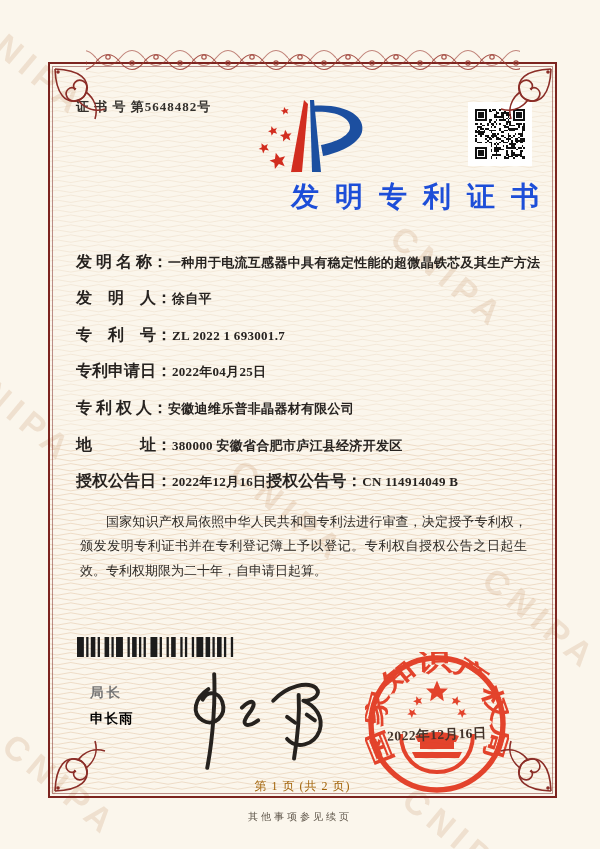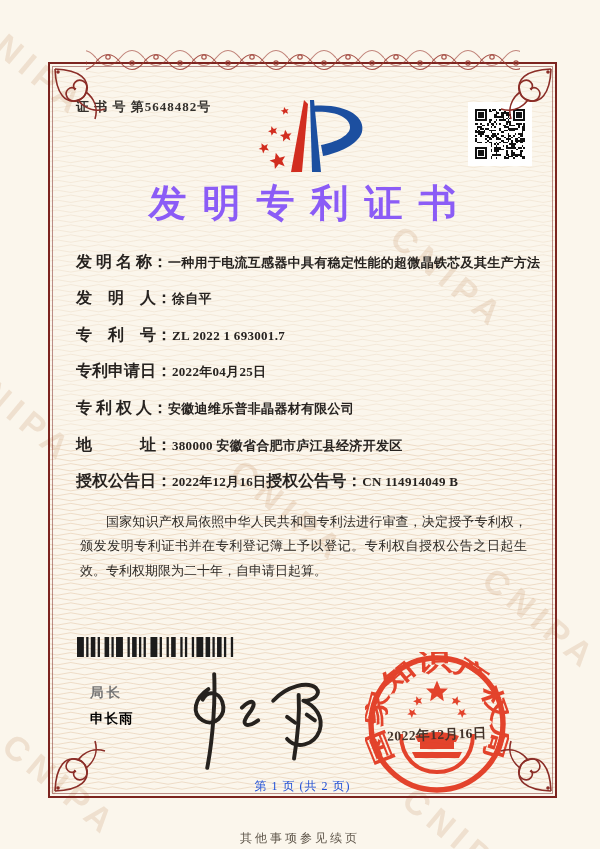--- a/index.html
+++ b/index.html
@@ -21,22 +21,22 @@
 
   .content{position:absolute;inset:0;z-index:4;}
 
   .cert-no{position:absolute;left:26px;top:34px;font-size:13px;font-weight:700;
            color:#33302c;letter-spacing:1px;}
   .logo{position:absolute;left:204px;top:34px;width:113px;height:78px;}
   .qr-box{position:absolute;left:418px;top:38px;width:64px;height:64px;background:#fff;
           display:flex;align-items:center;justify-content:center;}
   .qr-box svg{width:50px;height:50px;}
 
-  .title{position:absolute;left:0;top:114px;width:100%;text-align:center;
-         font-size:38px;font-weight:700;color:#8b5cf6;letter-spacing:16px;text-indent:16px;}
+  .title{position:absolute;left:0;top:114px;width:100%;text-align:right;
+         font-size:28px;font-weight:700;color:#1d4ed8;letter-spacing:16px;text-indent:16px;}
 
   .frow{position:absolute;left:26px;white-space:nowrap;font-weight:700;color:#272320;}
   .frow .lbl{display:inline-block;min-width:86px;font-size:16px;}
   .frow .val{font-size:13px;letter-spacing:.3px;}
   .grant-row{display:flex;}
   .grant-row .pair2{}
 
   .body-text{position:absolute;left:22px;right:20px;top:438px;font-size:13px;
              line-height:1.88;text-align:justify;color:#2e2a26;}
   .body-text p{margin:8px;text-indent:2em;}
@@ -48,24 +48,24 @@
   .officer-name{position:absolute;left:40px;top:646px;font-size:13.5px;font-weight:700;
                 letter-spacing:1px;color:#000000;}
   .signature{position:absolute;left:126px;top:598px;width:162px;height:118px;}
 
   .seal{position:absolute;left:315px;top:588px;width:144px;height:144px;opacity:.95;}
   .seal-date{position:absolute;left:312px;top:662px;width:150px;text-align:center;
              font-size:13.5px;font-weight:700;color:#43332a;letter-spacing:.5px;
              transform:rotate(-2deg);z-index:5;}
 
   .page-info{position:absolute;left:0;top:714px;width:100%;text-align:center;
-             font-size:12px;color:#1d4ed8;letter-spacing:1px;}
+             font-size:12px;color:#a16207;letter-spacing:1px;}
 
   .footer-note{position:absolute;left:0;top:810px;width:100%;text-align:center;z-index:2;
-               font-size:12px;color:#5f564a;letter-spacing:3px;margin-top:20px;}
+               font-size:10px;color:#5f564a;letter-spacing:3px;}
 </style>
 </head>
 <body>
 
 <div class="page">
 
   <div class="wm" style="left:-12px;top:6px">CNIPA</div>
   <div class="wm" style="left:408px;top:218px">CNIPA</div>
   <div class="wm" style="left:-24px;top:352px">CNIPA</div>
   <div class="wm" style="left:248px;top:452px">CNIPA</div>

